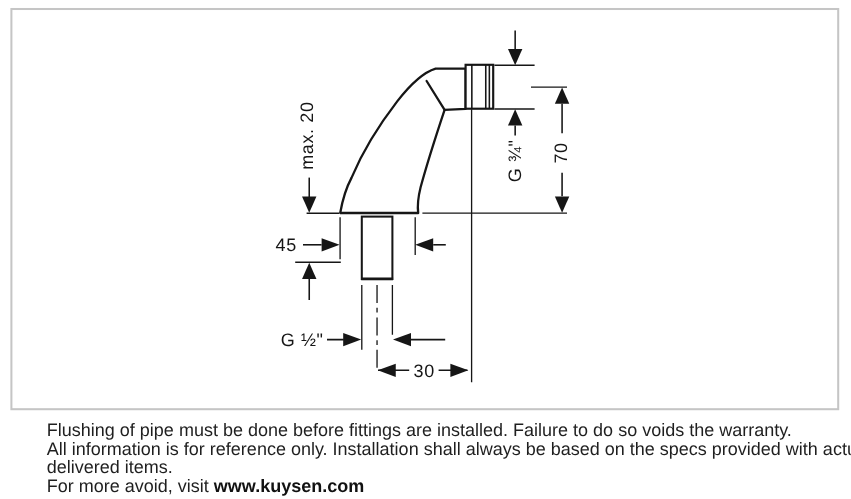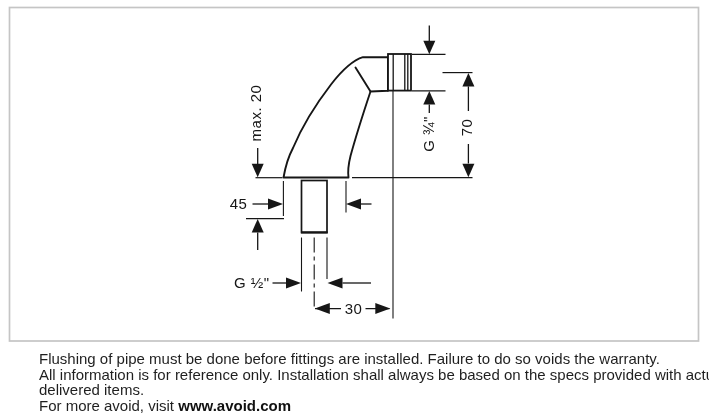--- a/index.html
+++ b/index.html
@@ -100,15 +100,15 @@
     <path d="M 468.4,144 V 163.5" stroke="#161616" stroke-width="1.3"></path>
     <path d="M 468.4,177.2 l -6,-13.5 h 12 z" fill="#161616"></path>
     <path d="M 352,177.6 H 472.5" stroke="#161616" stroke-width="1.2"></path>
   </g>
 </svg>
 
 
 <div class="footer">
   <p>Flushing of pipe must be done before fittings are installed. Failure to do so voids the warranty.</p>
   <p>All information is for reference only. Installation shall always be based on the specs provided with actual delivered items.</p>
-  <p><span>For more avoid, visit </span><b>www.avoid.com</b></p>
+  <p><span>For more avoid, visit </span><b>www.kuysen.com</b></p>
 </div>
 </div>
 
 </body></html>

